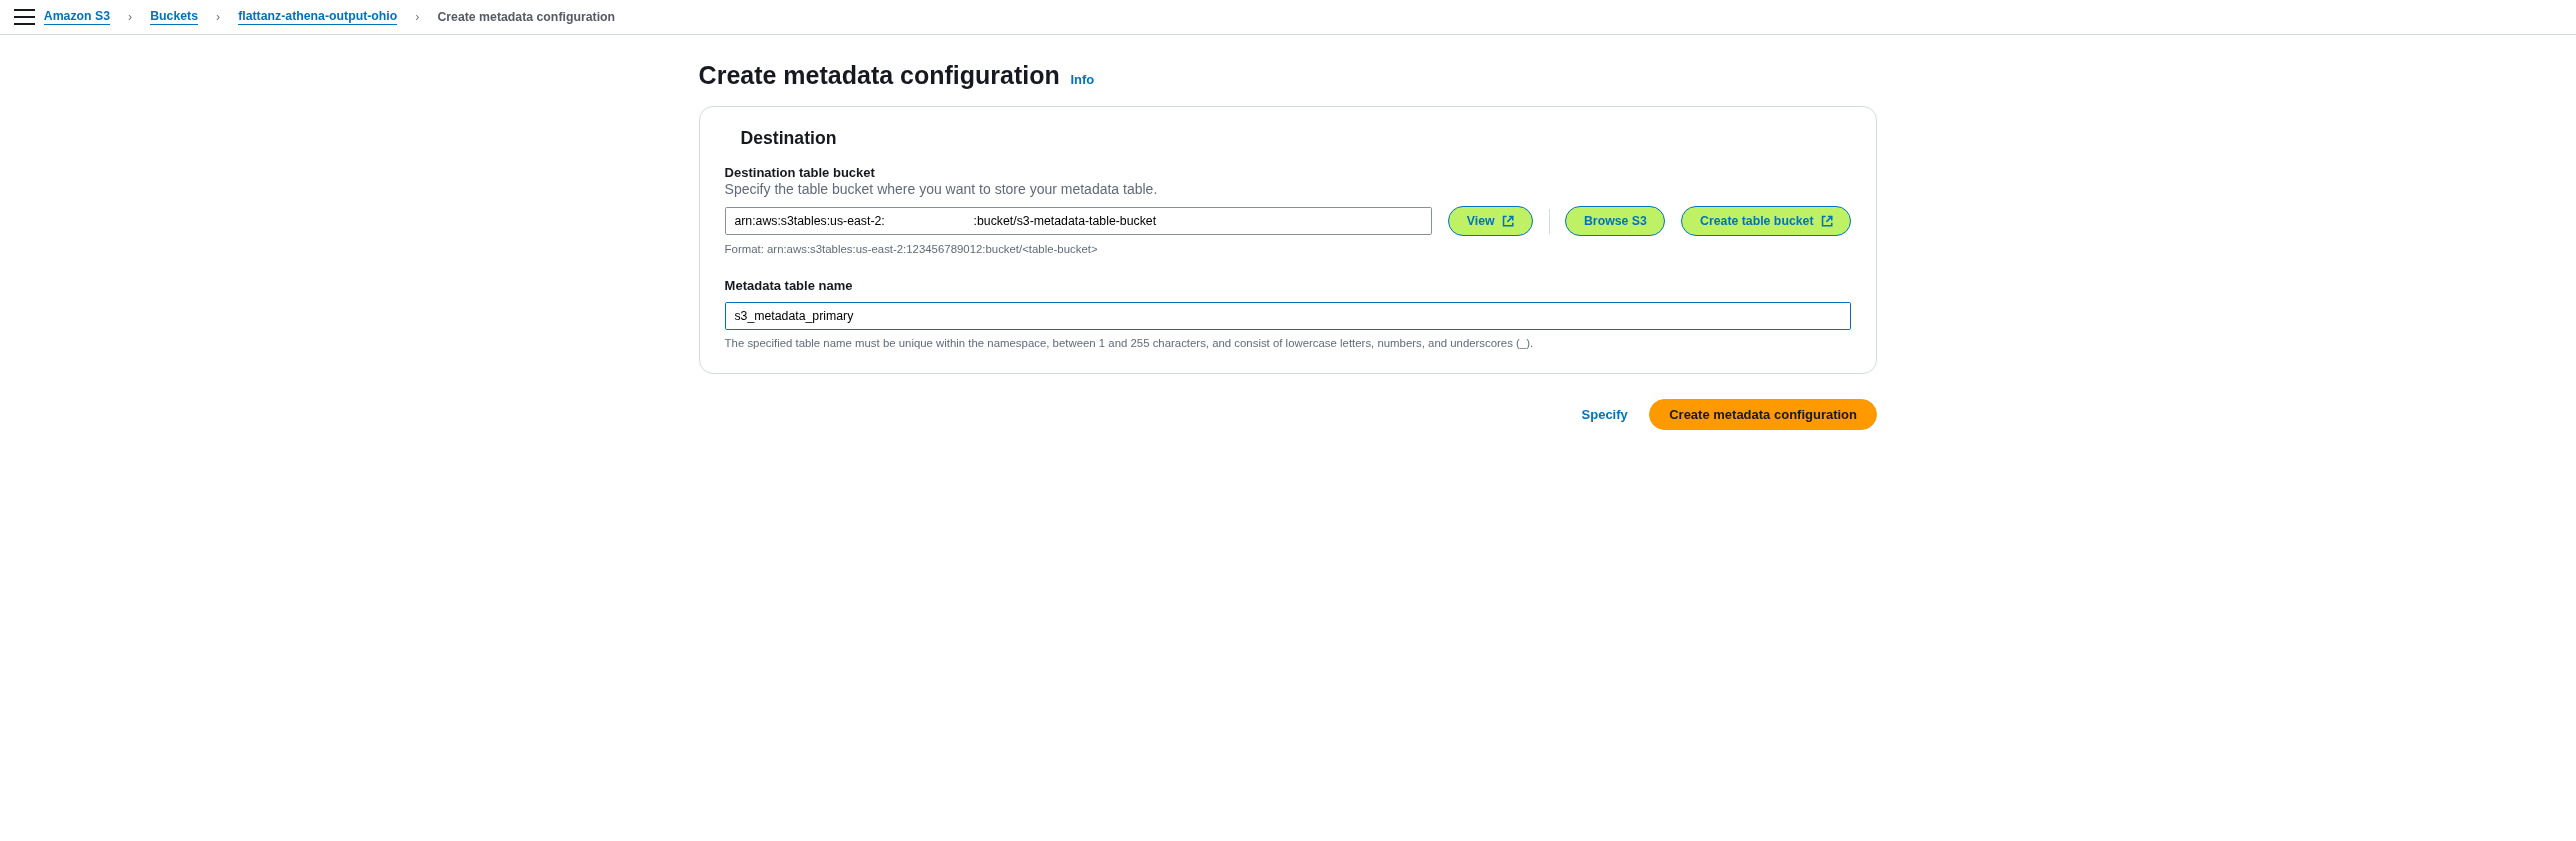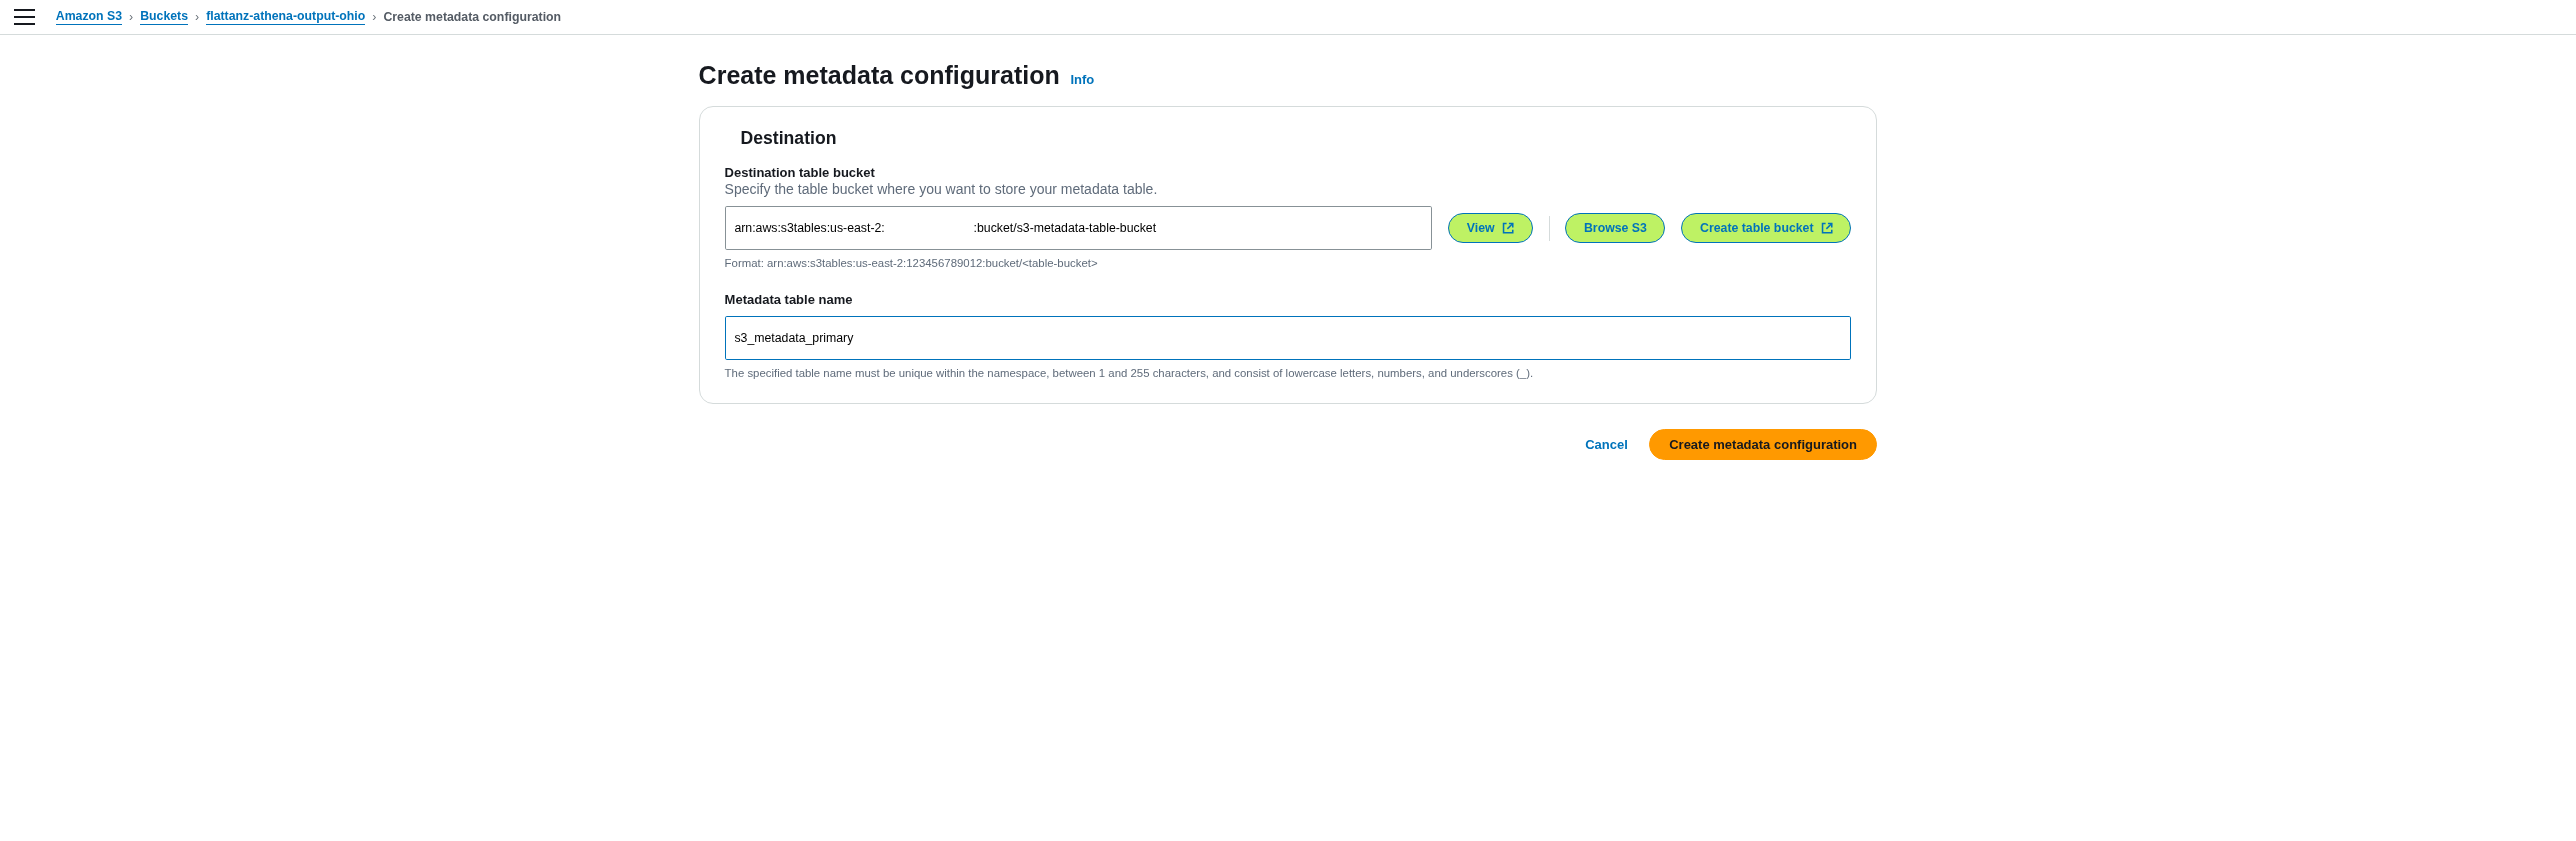--- a/index.html
+++ b/index.html
@@ -2,42 +2,42 @@
 <html style="font-size:14px"><head>
   <meta charset="utf-8">
   <style>
     * { box-sizing: border-box; margin: 0; padding: 0; }
     body { font-family: "Amazon Ember", "Helvetica Neue", Arial, sans-serif; background: #fff; color: #16191f; }
 
     .top-bar { display: flex; align-items: center; padding: 8.8px 14px; border-bottom: 0.9px solid #d5dbdb; gap: 8.8px; }
     .hamburger { width: 21px; height: 16px; display: flex; flex-direction: column; justify-content: space-between; cursor: pointer; }
     .hamburger span { height: 1.8px; background: #16191f; width: 100%; }
 
-    .breadcrumb { display: flex; align-items: center; gap: 7px; font-size: 12.3px; margin-left: 12px; }
+    .breadcrumb { display: flex; align-items: center; gap: 18px; font-size: 12.3px; }
     .breadcrumb a { color: #0073bb; text-decoration: none; border-bottom: 0.9px solid #0073bb; padding-bottom: 0.9px; font-weight: 700; }
     .breadcrumb .chev { color: #687078; font-size: 12.3px; }
     .breadcrumb .current { color: #545b64; font-weight: 700; }
 
     .page { max-width: 1214px; margin: 0 auto; padding: 26px 17.6px; }
     .page-title-row { display: flex; align-items: baseline; gap: 10.6px; margin-bottom: 16px; }
     h1 { font-size: 25px; font-weight: 700; }
     .info-link { color: #0073bb; font-size: 13px; font-weight: 700; }
 
     .panel { border: 0.9px solid #d5dbdb; border-radius: 14px; padding: 21px 25px; }
     .panel h2 { font-size: 17.6px; font-weight: 700; margin-bottom: 16px; padding-left: 16px; }
 
     .field-block { margin-bottom: 19.4px; }
     .field-label { font-weight: 700; font-size: 13px; margin-bottom: 1.8px; }
     .field-subtext { font-size: 14px; color: #5f6b7a; margin-bottom: 8.8px; }
 
     .input-row { display: flex; align-items: center; gap: 16px; }
     .text-input {
       flex: 1 1 auto;
       max-width: 730px;
-      height: 44px;
+      height: 28px;
       border: 0.9px solid #879196;
       border-radius: 1.8px;
       padding: 3.5px 8.8px;
       font-size: 12.3px;
       font-family: inherit;
     }
     .text-input.wide { max-width: none; width: 100%; border: 1.8px solid #0073bb; }
 
     .btn {
       display: inline-flex; align-items: center; gap: 7px;
@@ -119,17 +119,17 @@
     </div>
 
     <div class="field-block" style="margin-bottom:0">
       <div class="field-label">Metadata table name</div>
       <input class="text-input wide" type="text" style="margin-top: 7px;" value="s3_metadata_primary">
       <div class="hint">The specified table name must be unique within the namespace, between 1 and 255 characters, and consist of lowercase letters, numbers, and underscores (_).</div>
     </div>
   </div>
 
   <div class="footer-actions">
-    <button class="link-btn">Cancel</button>
+    <button class="link-btn">Specify</button>
     <button class="primary-btn">Create metadata configuration</button>
   </div>
 </div>
 
 
 </body></html>

